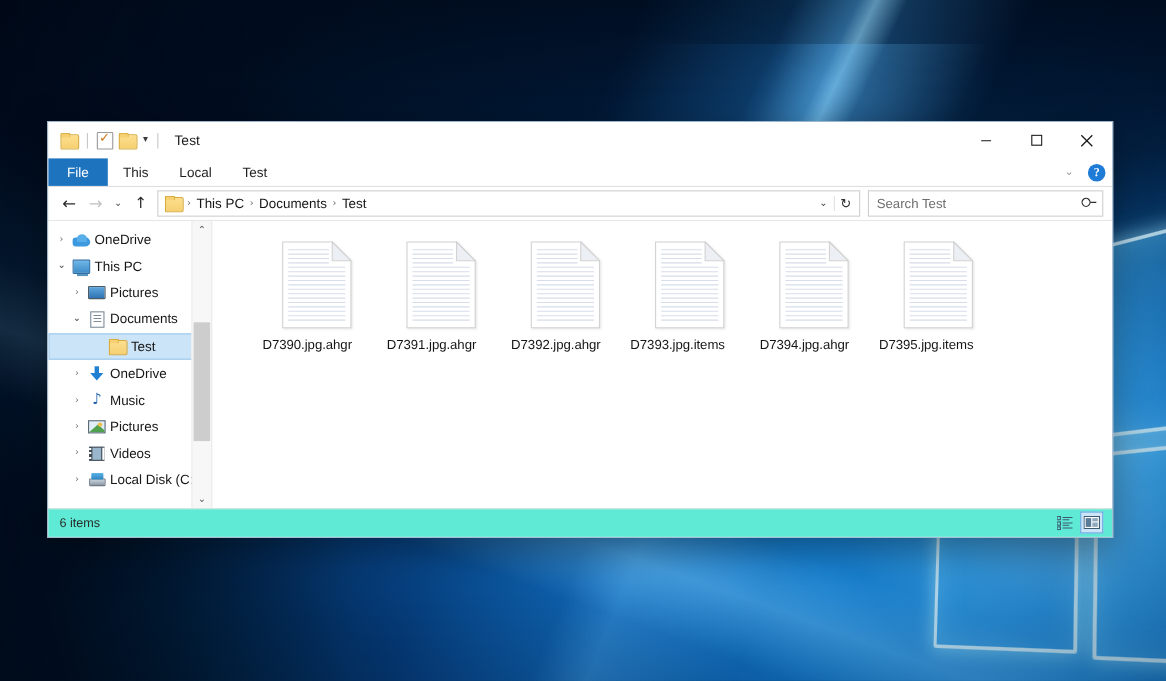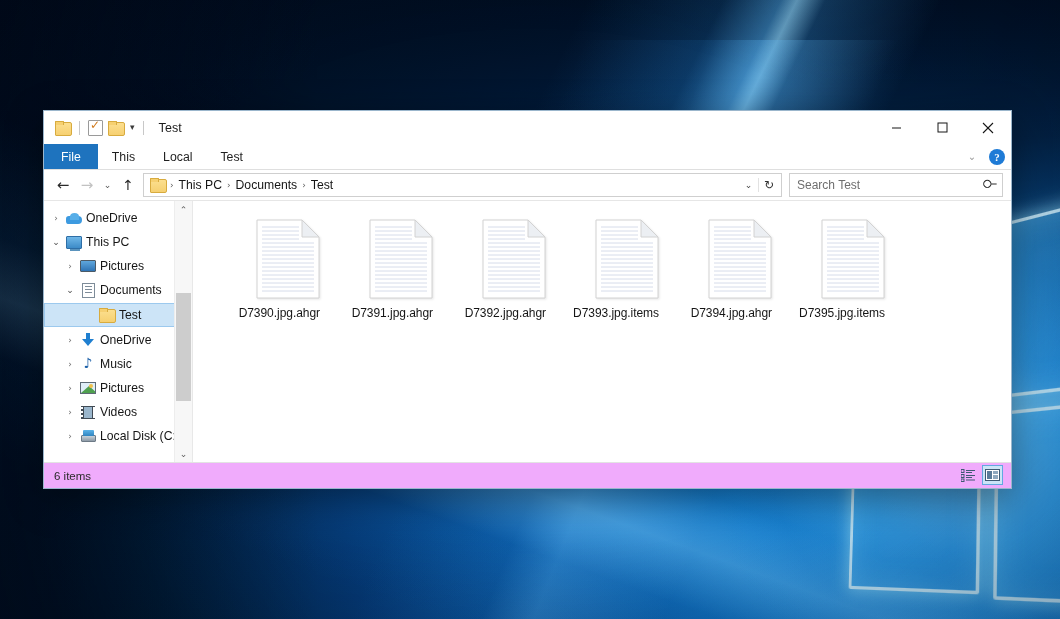--- a/index.html
+++ b/index.html
@@ -369,21 +369,21 @@
     filter: drop-shadow(1px 1px 1px rgba(0,0,0,0.10));
   }
   .doc-icon svg { display: block; }
   .file-label {
     margin-top: 7px; font-size: 12px; color: #151515; text-align: center;
     white-space: nowrap; letter-spacing: -0.05px;
   }
 
   
   .statusbar {
-    height: 25px; background: #f0abfc; border-top: 1px solid #e3e3e3;
+    height: 25px; background: #5eead4; border-top: 1px solid #e3e3e3;
     display: flex; align-items: center; padding: 0 0 0 10px; flex: none;
     position: relative;
   }
   .status-text { font-size: 11.5px; color: #2b2b2b; }
   .view-btns {
     position: absolute; right: 8px; top: 2px; display: flex; gap: 3px; align-items: center;
   }
   .view-btn {
     width: 21px; height: 20px; display: flex; align-items: center; justify-content: center;
     box-sizing: border-box;

